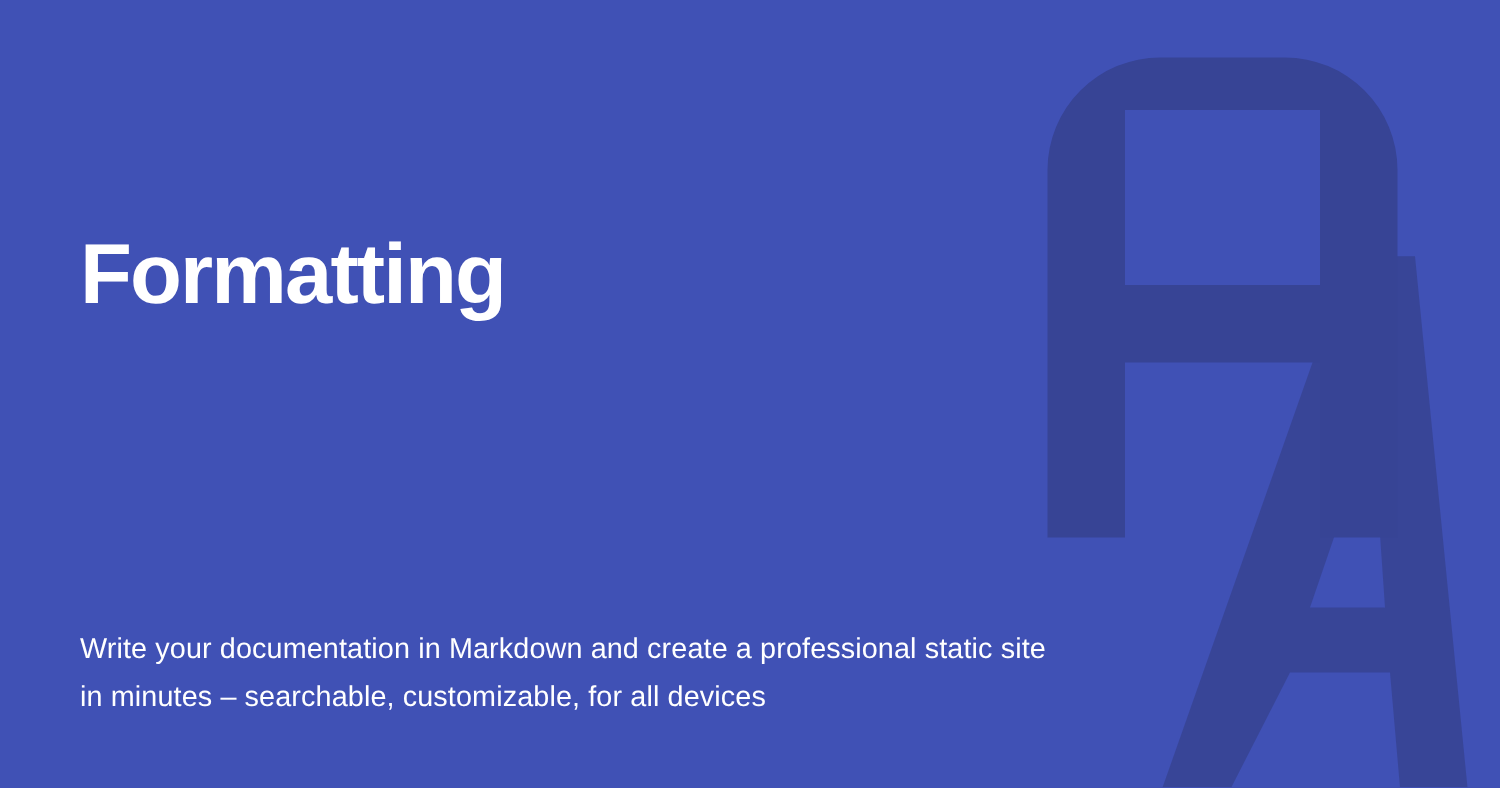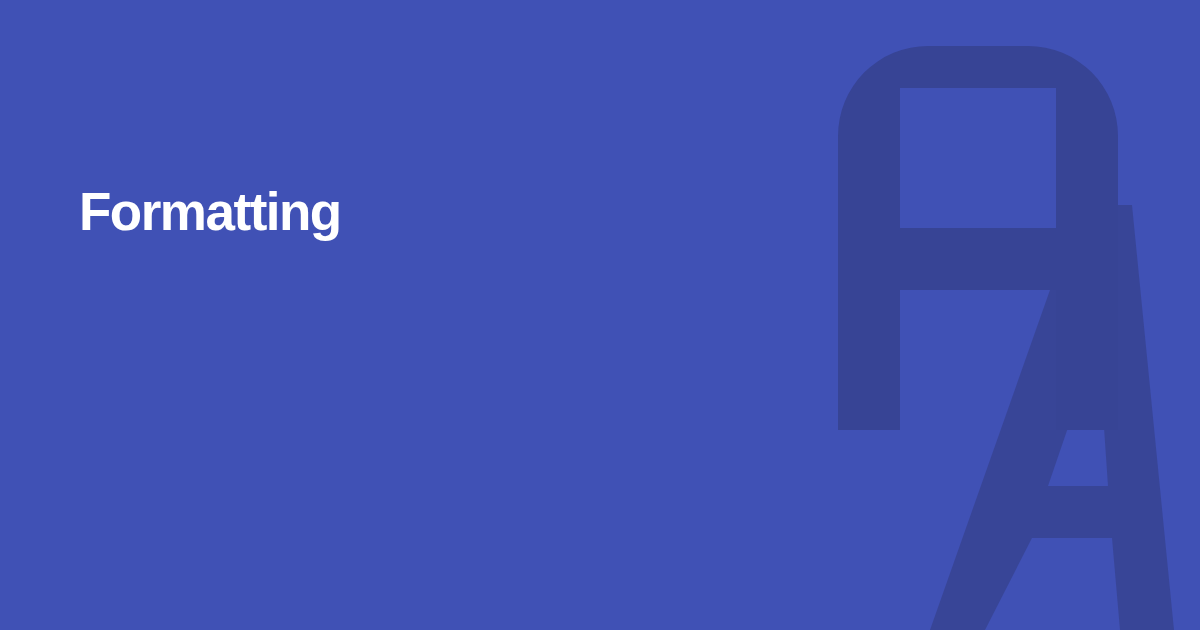--- a/index.html
+++ b/index.html
@@ -63,27 +63,26 @@
     white-space: nowrap;
     line-height: 1;
   }
 
   
   .page-title {
     position: absolute;
     left: 64px;
     top: 184px;
     right: 360px;
-    font-size: 53px;
+    font-size: 68px;
     font-weight: bold;
     color: #ffffff;
     line-height: 1.05;
     letter-spacing: -1.5px;
     z-index: 2;
-    margin-left: 15px;
   }
 
   
   .page-description {
     position: absolute;
     left: 64px;
     bottom: 52px;
     width: 830px;
     font-size: 23px;
     font-weight: normal;
@@ -110,14 +109,18 @@
       <g fill="#374495">
         <path fill-rule="evenodd" d="M148 46 h100 a90 90 0 0 1 90 90 v294 h-62 v-140 h-156 v140 h-62 v-294 a90 90 0 0 1 90 -90 Z
                  M120 228 h156 v-140 h-156 Z"></path>
       </g>
     </svg>
   </div>
 
 
   <h1 class="page-title">Formatting</h1>
 
+  <div class="page-description">
+    <span class="desc-line">Write your documentation in Markdown and create a professional static site</span>
+    <span class="desc-line">in minutes – searchable, customizable, for all devices</span>
+  </div>
 
 </div>
 
 </body></html>

